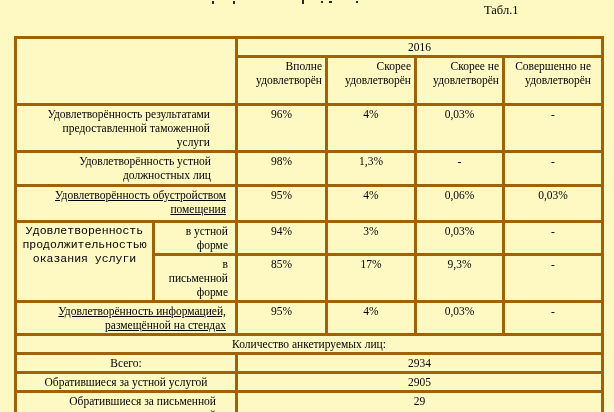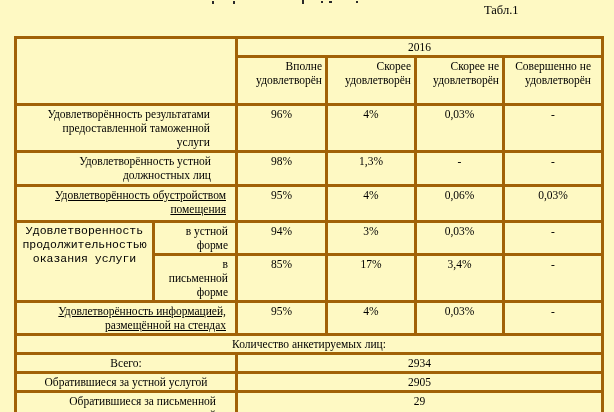--- a/index.html
+++ b/index.html
@@ -134,21 +134,21 @@
         <td class="va-t">94%</td>
         <td class="va-t">3%</td>
         <td class="va-t">0,03%</td>
         <td class="va-t">-</td>
       </tr>
 
       <tr class="h45">
         <td><span class="wrap w66">в письменной форме</span></td>
         <td class="va-t">85%</td>
         <td class="va-t">17%</td>
-        <td class="va-t">3,4%</td>
+        <td class="va-t">9,3%</td>
         <td class="va-t">-</td>
       </tr>
 
       <tr class="h31">
         <td colspan="2"><span class="wrap w200">Удовлетворённость информацией, размещённой на стендах</span></td>
         <td class="va-t">95%</td>
         <td class="va-t">4%</td>
         <td class="va-t">0,03%</td>
         <td class="va-t">-</td>
       </tr>

